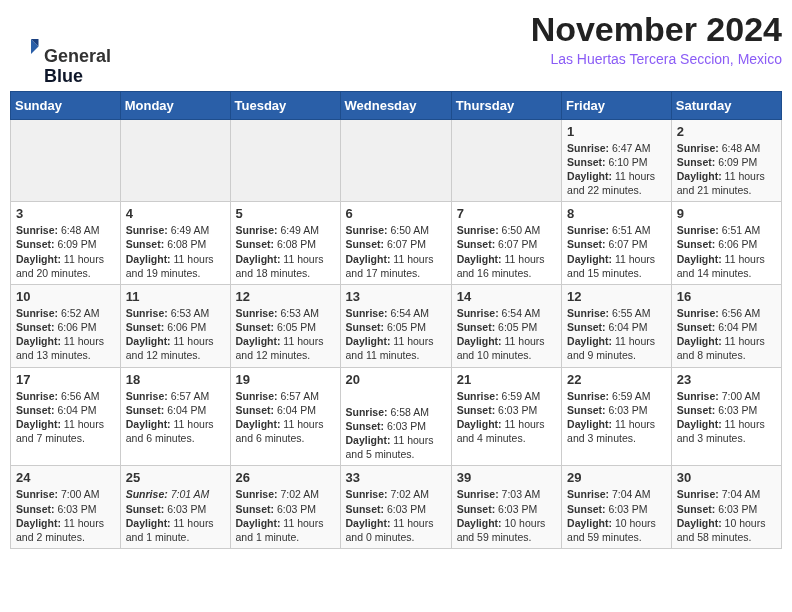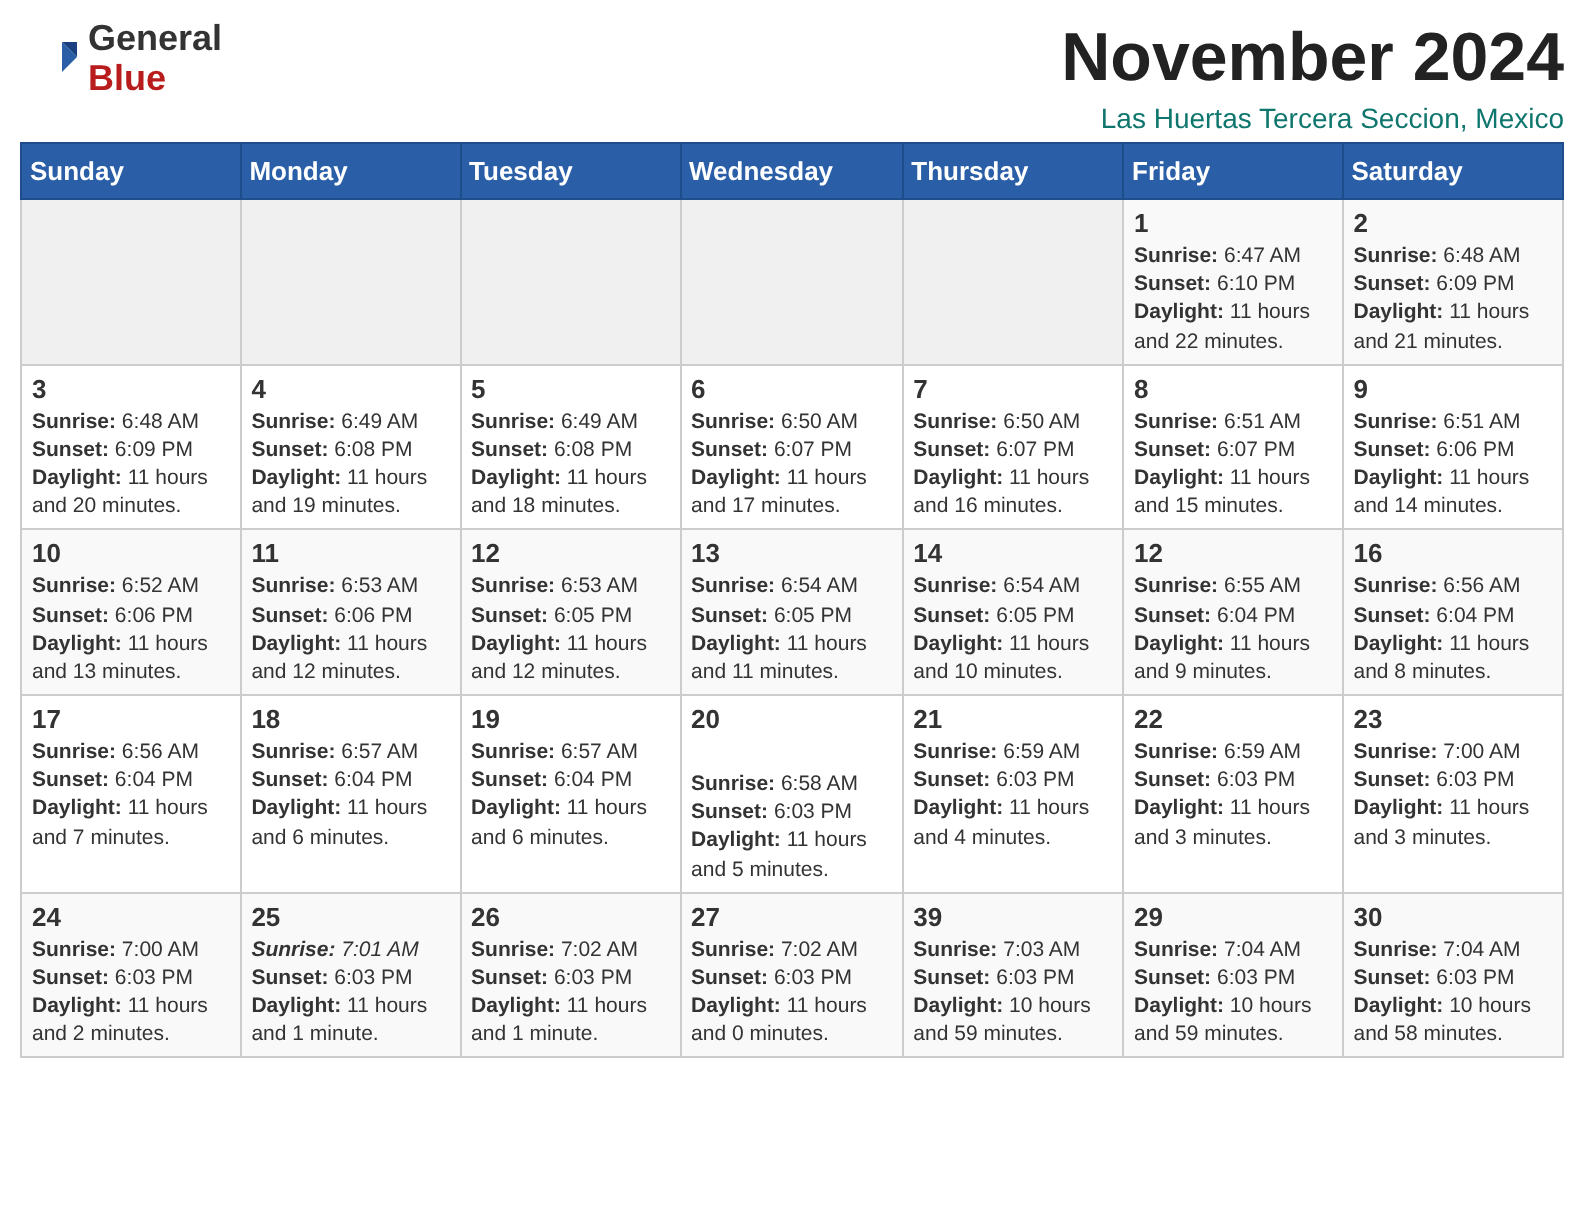--- a/index.html
+++ b/index.html
@@ -19,38 +19,38 @@
     .logo {
       display: flex;
       align-items: center;
       gap: 4px;
     }
     .logo-text {
       font-size: 18px;
       font-weight: bold;
       line-height: 1.1;
     }
-    .logo-general { color: #333; }
-    .logo-blue { color: #b91c1c; }
+    .logo-general { color: #333; margin-top: 37px; }
+    .logo-blue { color: #0f172a; }
     .logo-icon {
       width: 30px;
       height: 30px;
     }
     .title-section {
       text-align: right;
     }
     .month-title {
       font-size: 34px;
       font-weight: bold;
       color: #222;
       text-align: center;
     }
     .location {
       font-size: 14px;
-      color: #0f766e;
+      color: #8b5cf6;
       margin-top: 2px;
     }
     .calendar {
       width: 100%;
       border-collapse: collapse;
       border: 1px solid #ccc;
     }
     .calendar th {
       background-color: #2a5fa8;
       color: #fff;
@@ -283,21 +283,21 @@
           <div style="line-height: 1.35;"><b>Sunset:</b> 6:03 PM</div>
           <div style="line-height: 1.35;"><b>Daylight:</b> 11 hours and 1 minute.</div>
         </td>
         <td>
           <span class="day-num">26</span>
           <div style="line-height: 1.35;"><b>Sunrise:</b> 7:02 AM</div>
           <div style="line-height: 1.35;"><b>Sunset:</b> 6:03 PM</div>
           <div style="line-height: 1.35;"><b>Daylight:</b> 11 hours and 1 minute.</div>
         </td>
         <td>
-          <span class="day-num">27</span>
+          <span class="day-num">33</span>
           <div style="line-height: 1.35;"><b>Sunrise:</b> 7:02 AM</div>
           <div style="line-height: 1.35;"><b>Sunset:</b> 6:03 PM</div>
           <div style="line-height: 1.35;"><b>Daylight:</b> 11 hours and 0 minutes.</div>
         </td>
         <td>
           <span class="day-num">39</span>
           <div style="line-height: 1.35;"><b>Sunrise:</b> 7:03 AM</div>
           <div style="line-height: 1.35;"><b>Sunset:</b> 6:03 PM</div>
           <div style="line-height: 1.35;"><b>Daylight:</b> 10 hours and 59 minutes.</div>
         </td>

